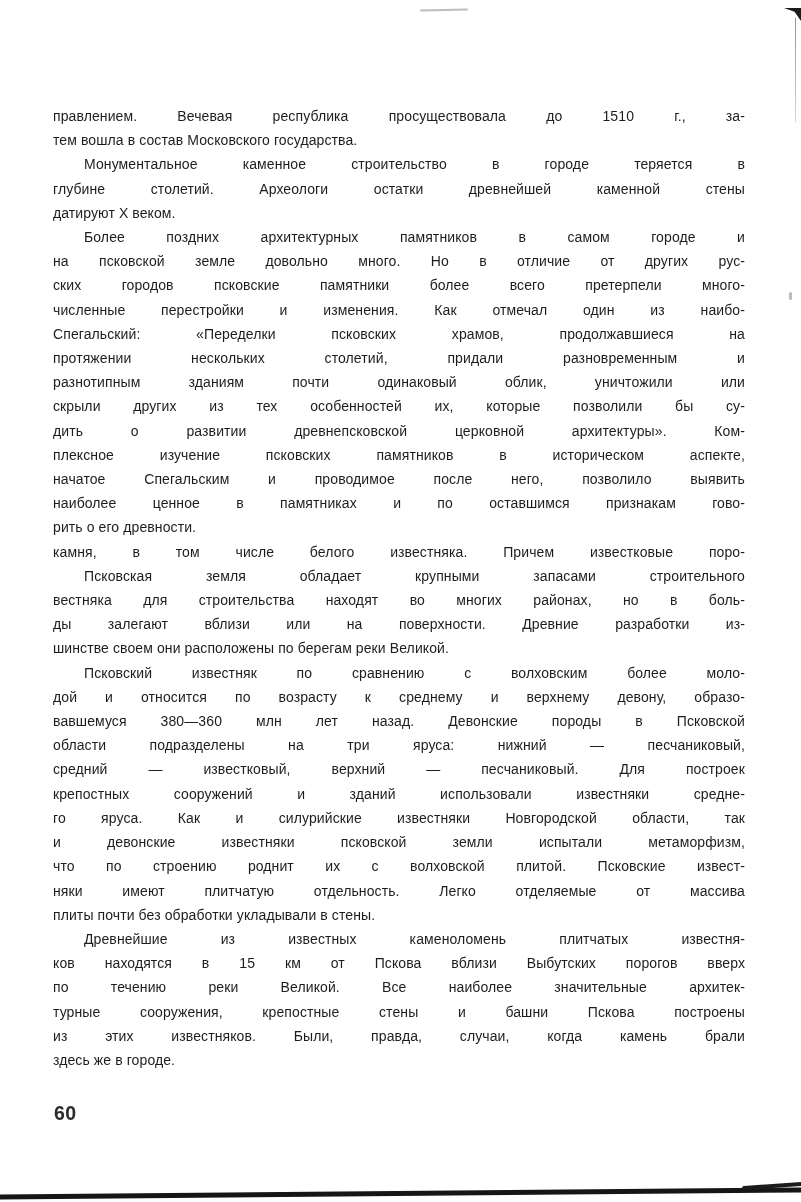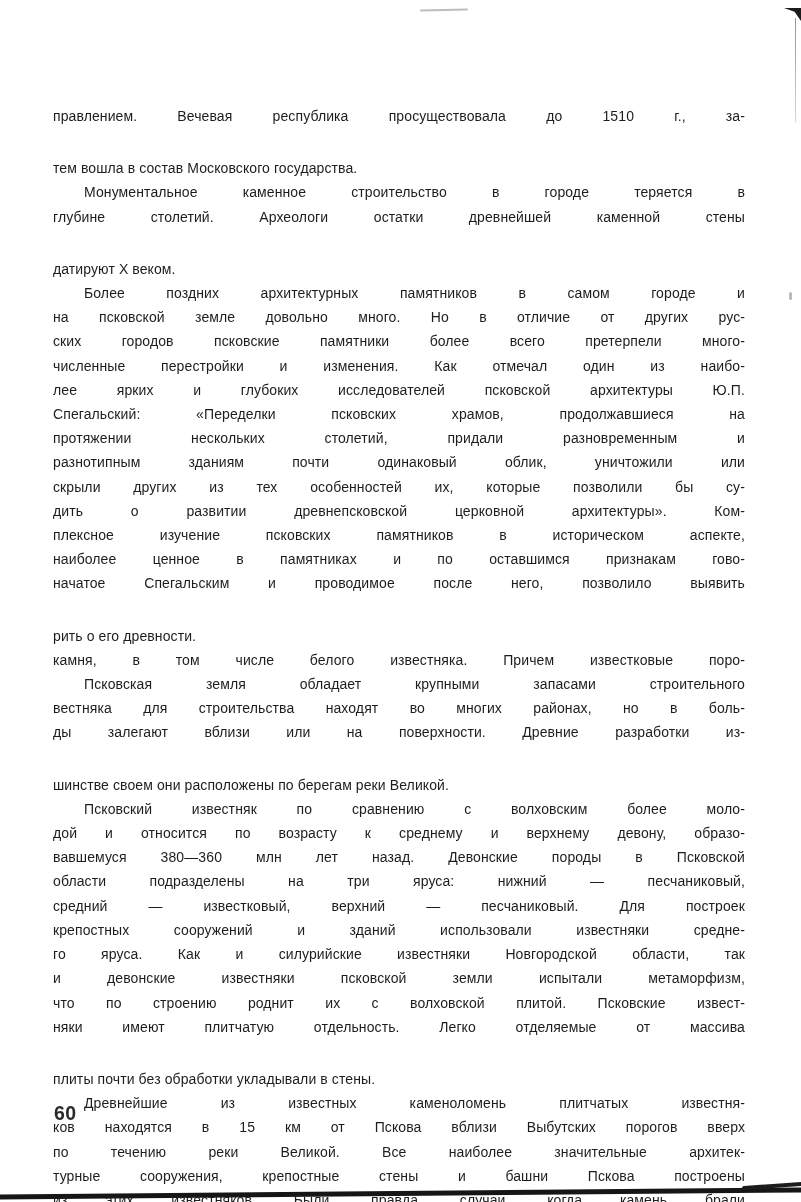--- a/index.html
+++ b/index.html
@@ -28,21 +28,20 @@
   }
   .para { margin: 0; padding: 0; }
   .line {
     text-align: justify;
     text-align-last: justify;
     white-space: normal;
   }
   .line.pl {            
     text-align: right;
     text-align-last: left;
-    margin-top: 28px;
   }
   .line.ind { padding-left: 31px; }  
 
   
   .page-number {
     position: absolute;
     left: 54px;
     top: 1102px;
     font-size: 19.5px;
     color: #2b2b2b;
@@ -131,29 +130,28 @@
     <div class="line ind">Монументальное каменное строительство в городе теряется в</div>
     <div class="line">глубине столетий. Археологи остатки древнейшей каменной стены</div>
     <div class="line pl">датируют X веком.</div>
   </div>
 
   <div class="para">
     <div class="line ind">Более поздних архитектурных памятников в самом городе и</div>
     <div class="line">на псковской земле довольно много. Но в отличие от других рус-</div>
     <div class="line">ских городов псковские памятники более всего претерпели много-</div>
     <div class="line">численные перестройки и изменения. Как отмечал один из наибо-</div>
-    <div class="line">лее ярких и глубоких исследователей псковской архитектуры Ю.П.</div>
     <div class="line">Спегальский: «Переделки псковских храмов, продолжавшиеся на</div>
     <div class="line">протяжении нескольких столетий, придали разновременным и</div>
     <div class="line">разнотипным зданиям почти одинаковый облик, уничтожили или</div>
     <div class="line">скрыли других из тех особенностей их, которые позволили бы су-</div>
     <div class="line">дить о развитии древнепсковской церковной архитектуры». Ком-</div>
     <div class="line">плексное изучение псковских памятников в историческом аспекте,</div>
+    <div class="line">начатое Спегальским и проводимое после него, позволило выявить</div>
     <div class="line">наиболее ценное в памятниках и по оставшимся признакам гово-</div>
-    <div class="line">начатое Спегальским и проводимое после него, позволило выявить</div>
     <div class="line pl">рить о его древности.</div>
   </div>
 
   <div class="para">
     <div class="line">камня, в том числе белого известняка. Причем известковые поро-</div>
     <div class="line ind">Псковская земля обладает крупными запасами строительного</div>
     <div class="line">вестняка для строительства находят во многих районах, но в боль-</div>
     <div class="line">ды залегают вблизи или на поверхности. Древние разработки из-</div>
     <div class="line pl">шинстве своем они расположены по берегам реки Великой.</div>
   </div>

